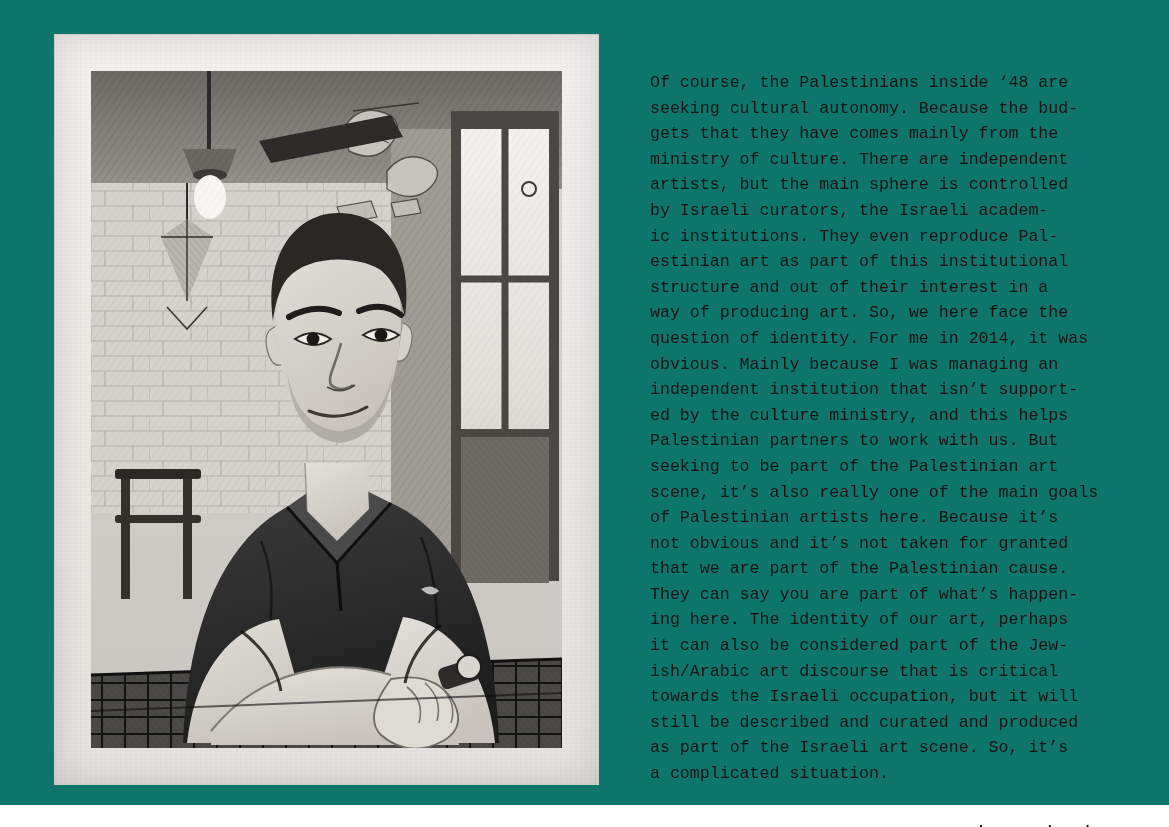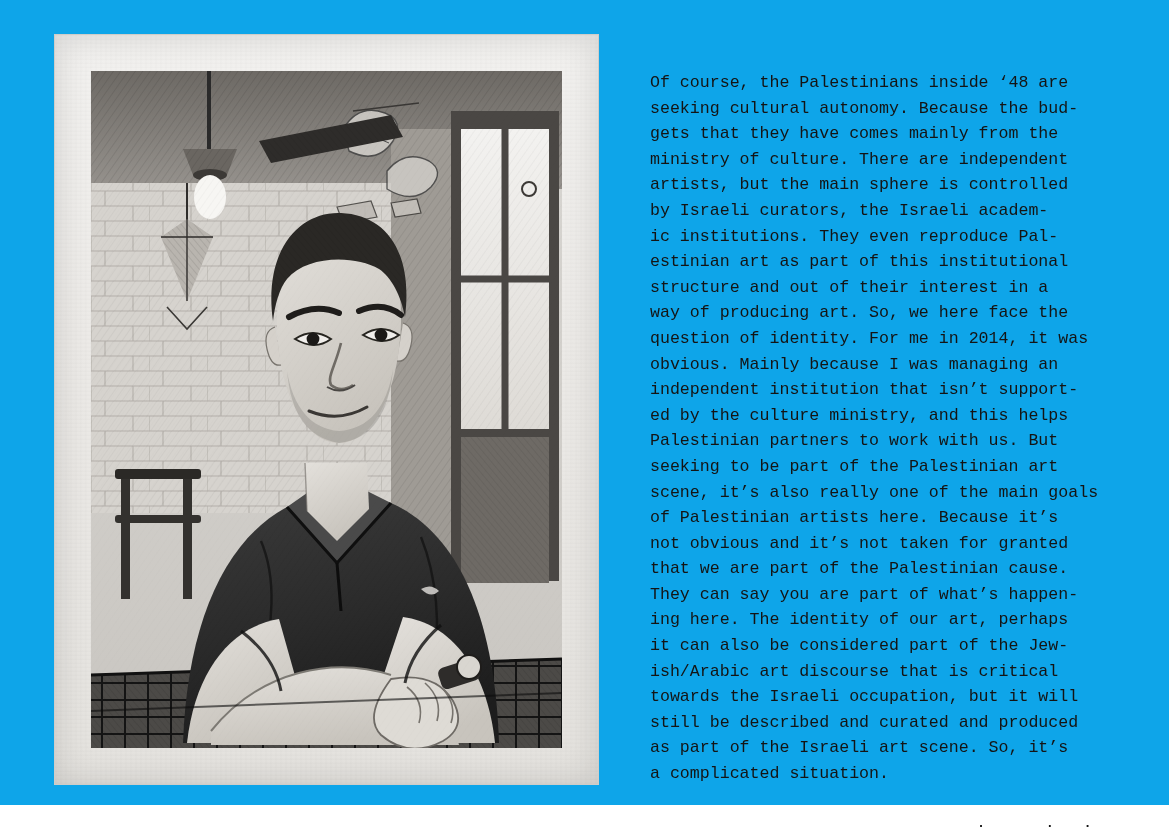--- a/index.html
+++ b/index.html
@@ -10,21 +10,21 @@
   body {
     width: 1169px;
     height: 827px;
     overflow: hidden;
     font-family: "Liberation Mono", monospace;
   }
   .page {
     position: relative;
     width: 1169px;
     height: 805px;
-    background: #0ea5e9;
+    background: #0f766e;
   }
 
   
   .plate {
     position: absolute;
     left: 55px;
     top: 35px;
     width: 543px;
     height: 749px;
     background: #e9e8e6;

